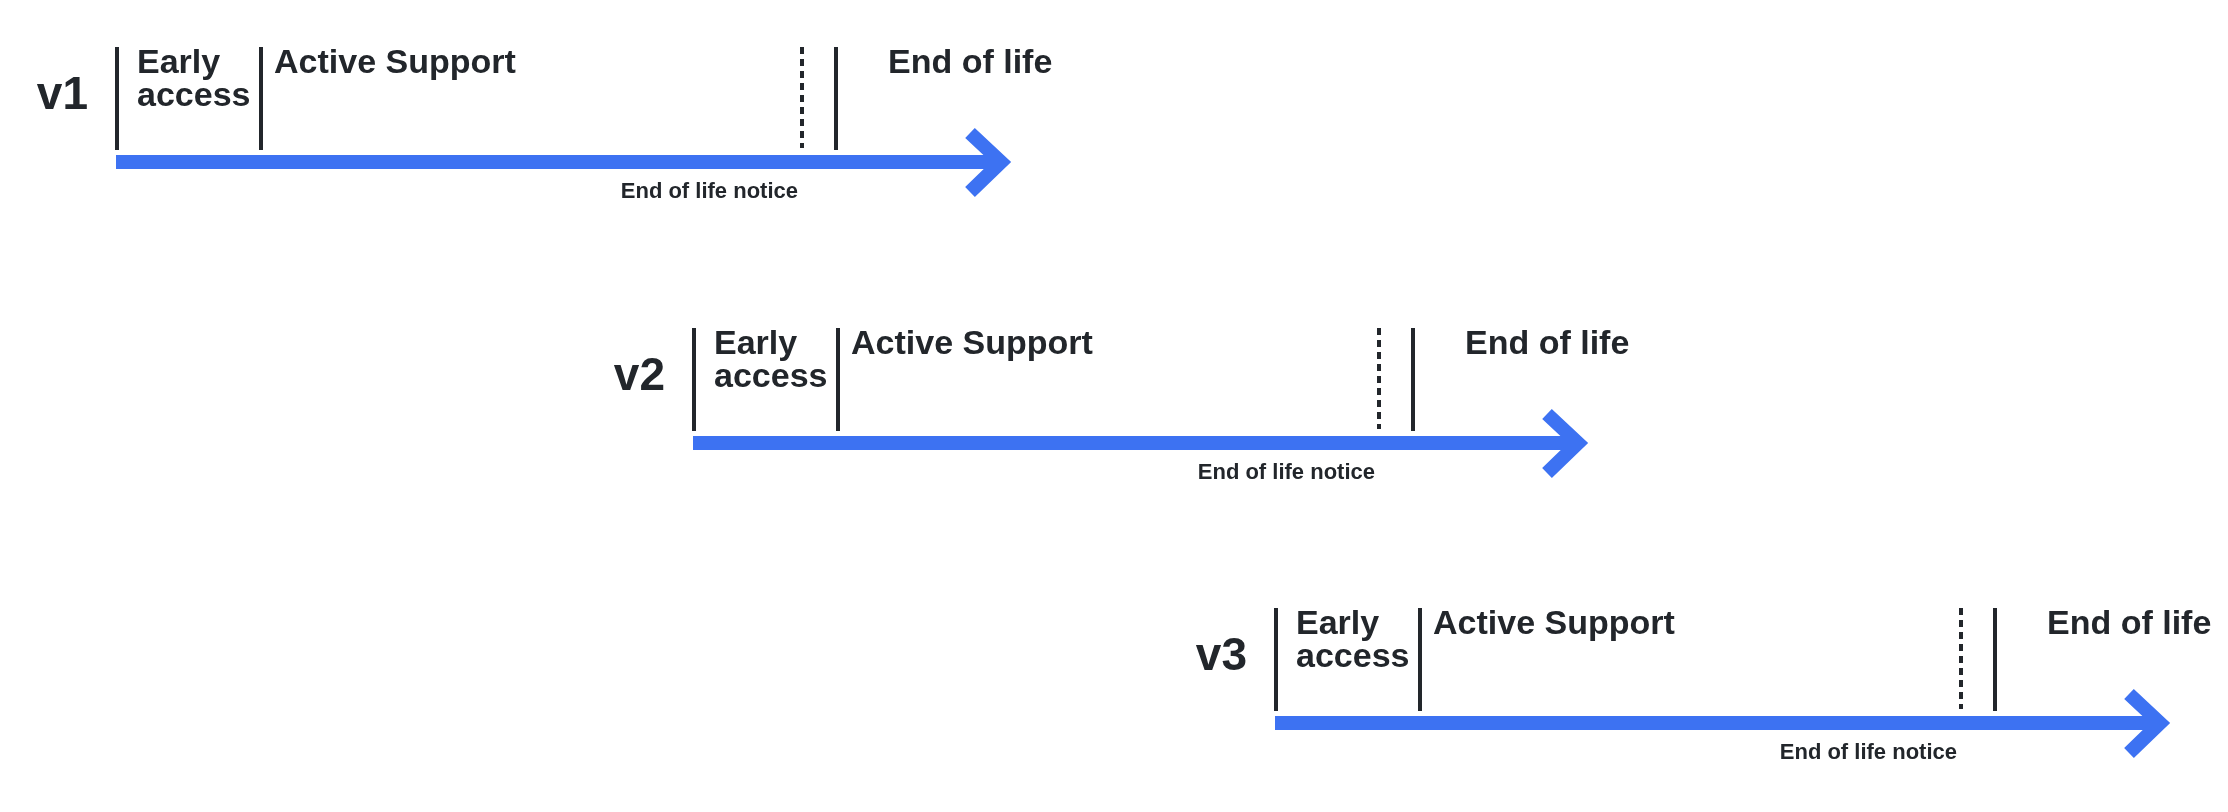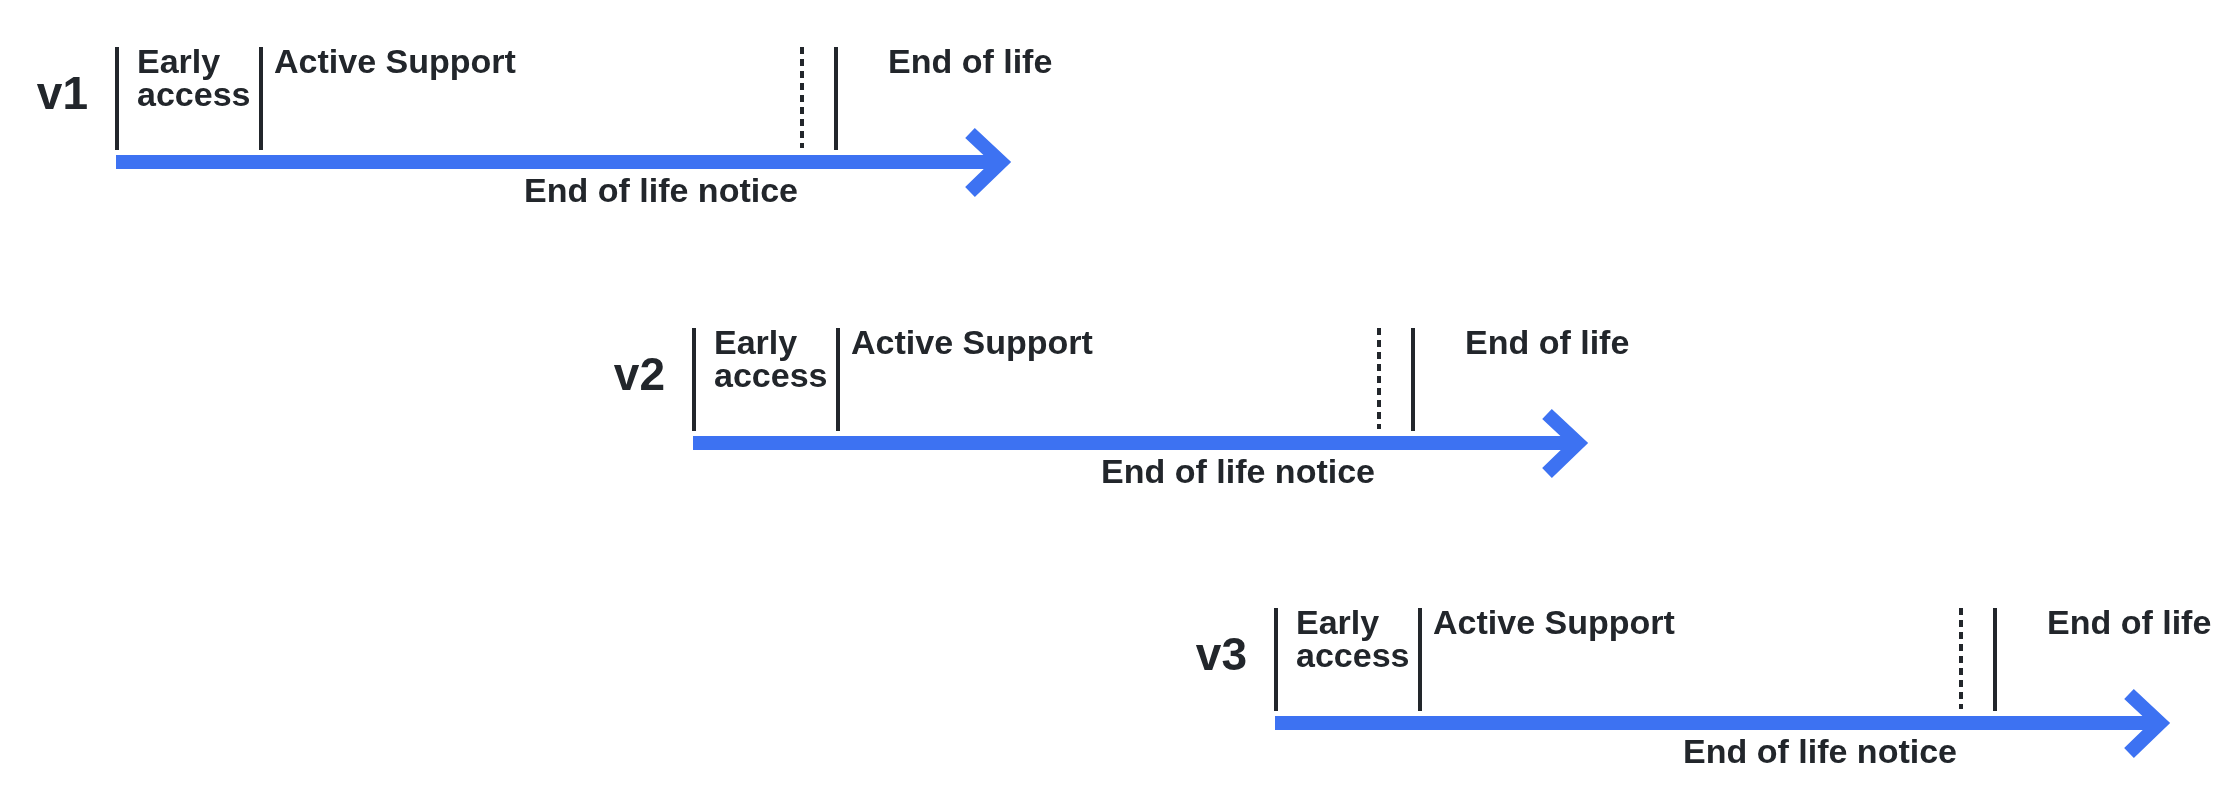--- a/index.html
+++ b/index.html
@@ -83,21 +83,21 @@
   }
   .arrow .shaft { fill: var(--blue); }
   .arrow .head  { fill: none; stroke: var(--blue); stroke-width: 14; stroke-linejoin: miter; }
 
   .label-notice {
     position: absolute;
     left: 0;
     top: 127px;
     width: 682px;
     text-align: right;
-    font-size: 34px;
+    font-size: 22px;
     line-height: 33px;
     font-weight: 700;
     white-space: nowrap;
     color: var(--ink);
   }
 </style>
 </head>
 <body>
 
 <div class="canvas">

